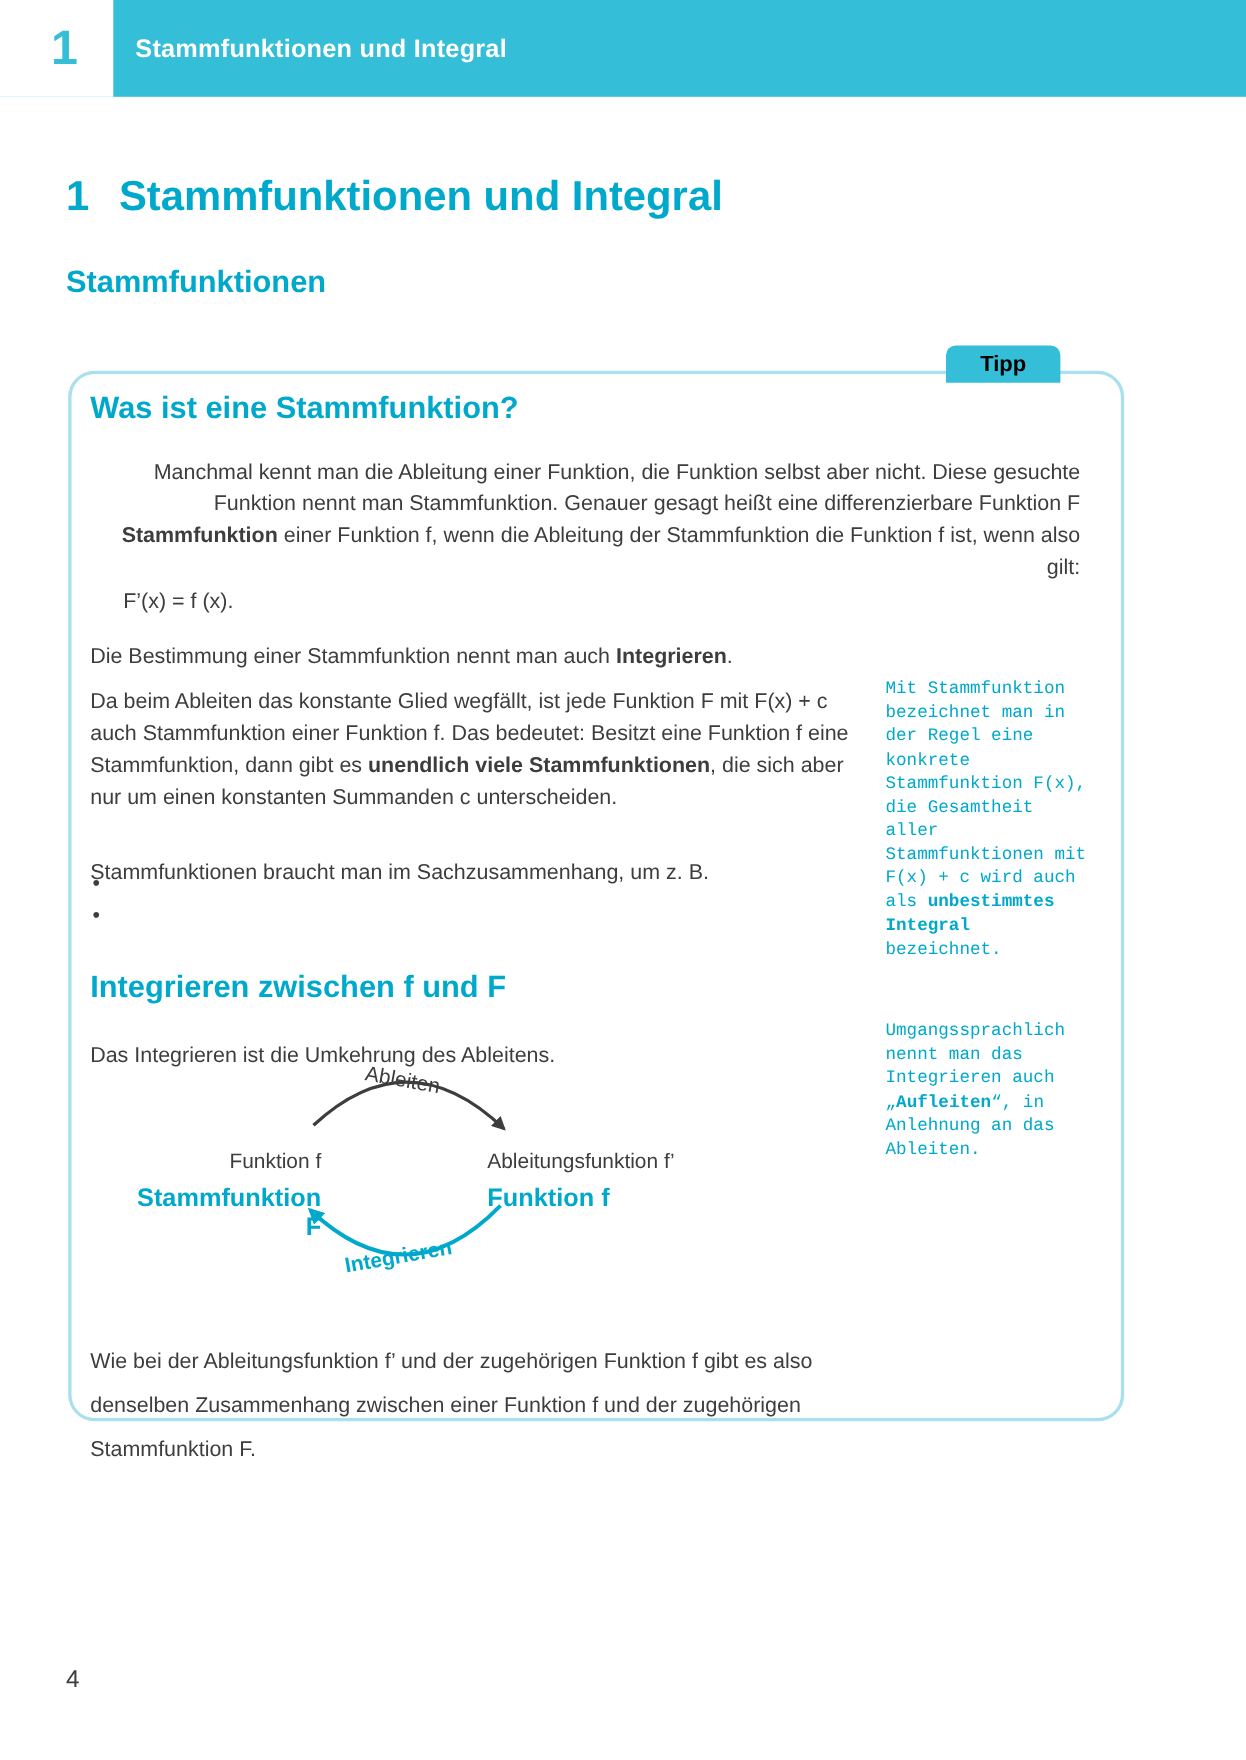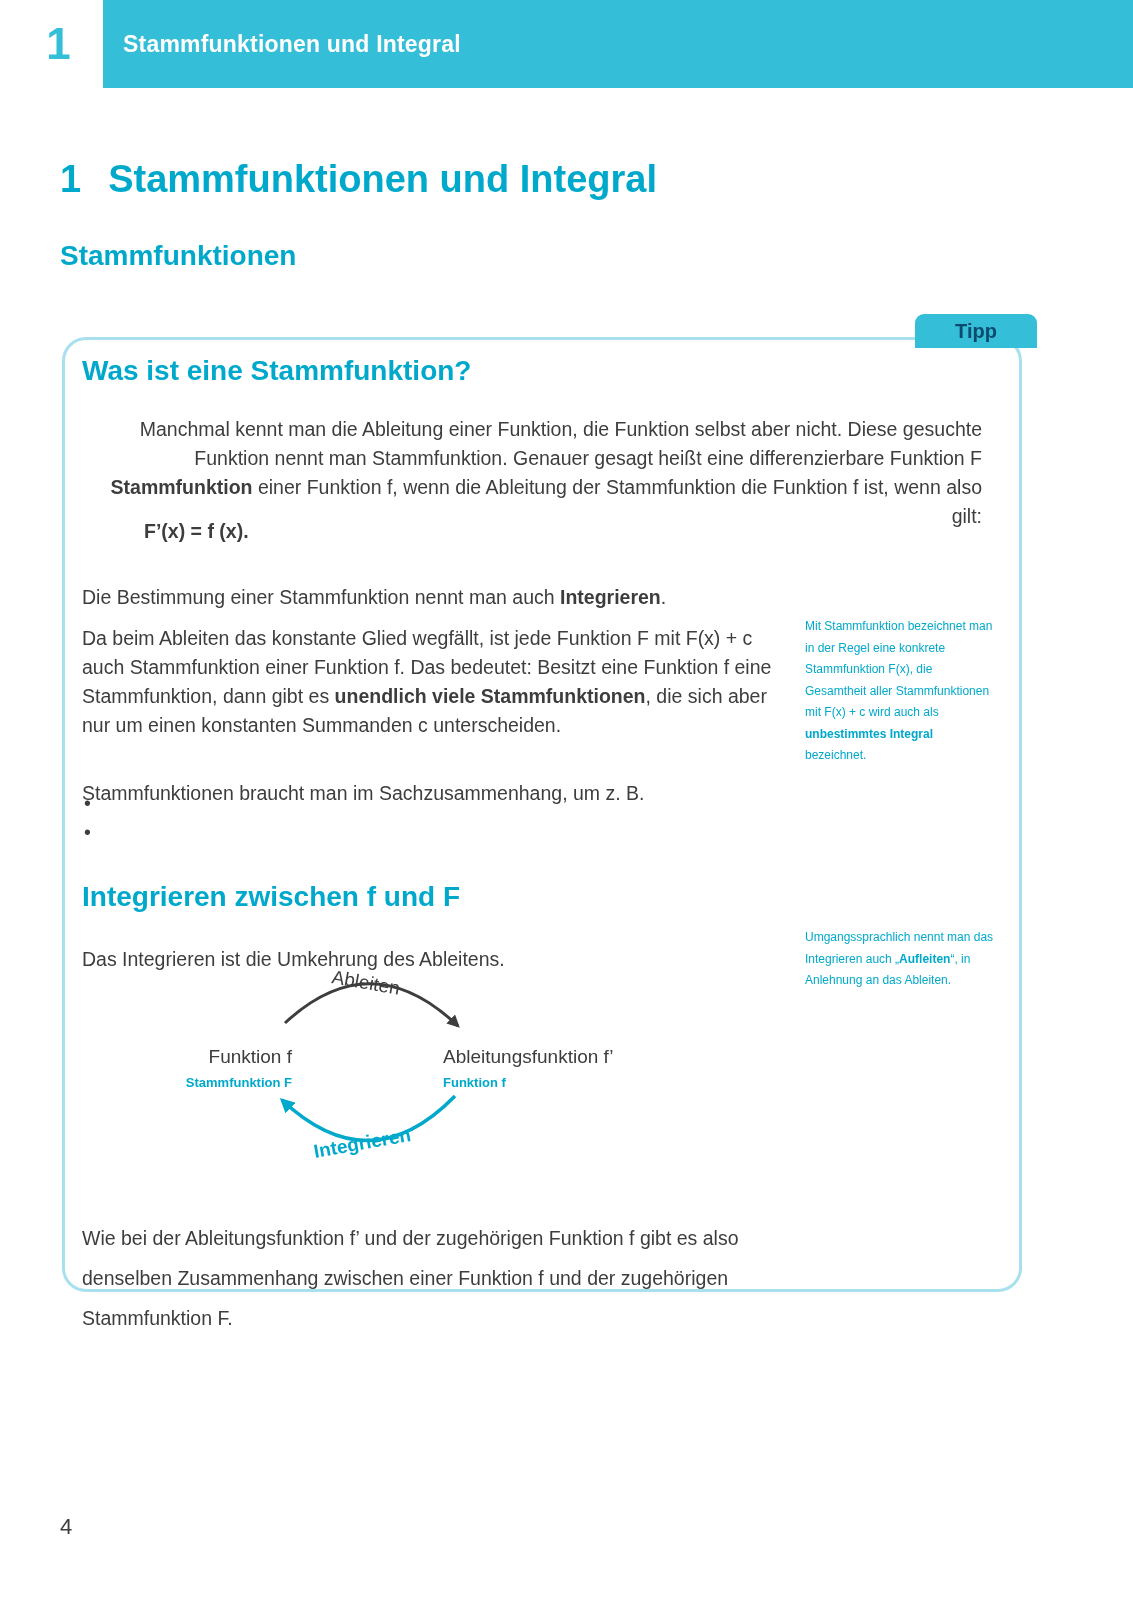--- a/index.html
+++ b/index.html
@@ -22,35 +22,35 @@
   .topbar-num{font-size:44px;font-weight:bold;color:var(--bar);}
   .topbar-title{position:absolute;left:123px;top:0;height:88px;display:flex;align-items:center;
     color:#fff;font-weight:bold;font-size:23px;letter-spacing:.2px;}
 
   
   .main-title{position:absolute;left:60px;top:158px;margin:0;font-size:38px;font-weight:bold;color:var(--cyan);display:flex;}
   .main-title .mt-num{margin-right:27px;}
   .subtitle{position:absolute;left:60px;top:240px;margin:0;font-size:28px;font-weight:bold;color:var(--cyan);}
 
   
-  .tip-tab{position:absolute;left:915px;top:314px;width:122px;height:34px;background:var(--bar);
-    border-radius:9px 9px 0 0;color:#0c4a6e;font-weight:bold;font-size:20px;
+  .tip-tab{position:absolute;left:860px;top:314px;width:104px;height:34px;background:var(--bar);
+    border-radius:9px 9px 0 0;color:#000000;font-weight:bold;font-size:20px;
     display:flex;align-items:center;justify-content:center;z-index:2;}
   .info-box{position:absolute;left:62px;top:337px;width:960px;height:955px;background:#fff;
     border:3px solid var(--box_border);border-radius:24px;box-sizing:border-box;z-index:1;}
 
   
   .para{position:absolute;font-size:19.5px;line-height:29px;color:var(--body_text);z-index:3;}
   .cyan-heading{position:absolute;margin:0;font-size:28px;font-weight:bold;color:var(--cyan);z-index:3;}
-  .sidenote{position:absolute;font-size:12px;line-height:21.5px;color:var(--cyan);z-index:3;}
+  .sidenote{position:absolute;font-size:16px;line-height:21.5px;color:var(--cyan);z-index:3;font-family:Liberation Mono, monospace;}
   b{font-weight:bold;}
 
   .q-heading{left:82px;top:355px;}
   .p1{left:82px;top:395px;width:900px;text-align:right;}
-  .formula{left:112px;top:497px;font-weight:bold;margin-left:32px;}
+  .formula{left:112px;top:513px;font-weight:normal;}
   .p2{left:82px;top:563px;width:760px;}
   .p3{left:82px;top:604px;width:700px;}
   .p4{left:82px;top:759px;width:700px;}
   .bullet-list{left:84px;top:789px;width:710px;}
   .bullet-row{display:flex;}
   .bullet-dot{width:34px;flex:0 0 34px;}
   .h2-heading{left:82px;top:881px;}
   .p5{left:82px;top:925px;width:700px;}
   .p6{left:82px;top:1198px;width:720px;line-height:40px;}
 
@@ -59,21 +59,21 @@
 
   
   .diagram-svg{position:absolute;left:240px;top:948px;z-index:3;}
   .lbl-ableiten{position:absolute;left:332px;top:966px;font-size:19px;color:var(--body_text);
     transform:rotate(10deg);transform-origin:left center;z-index:4;}
   .lbl-integrieren{position:absolute;left:314px;top:1141px;font-size:19px;font-weight:bold;color:var(--cyan);
     transform:rotate(-10deg);transform-origin:left center;z-index:4;}
   .diag-left{position:absolute;left:118px;top:1046px;width:174px;text-align:right;z-index:4;}
   .diag-right{position:absolute;left:443px;top:1046px;z-index:4;}
   .diag-line1{font-size:19px;color:var(--body_text);margin-bottom:7px;}
-  .diag-line2{font-size:13px;font-weight:bold;color:var(--cyan);}
+  .diag-line2{font-size:23px;font-weight:bold;color:var(--cyan);}
 
   .page-num{position:absolute;left:60px;top:1514px;font-size:22px;color:var(--body_text);}
 </style>
 </head>
 <body>
 
 <div class="page-root">
 
   <header class="topbar">
     <div class="topbar-numbox">

